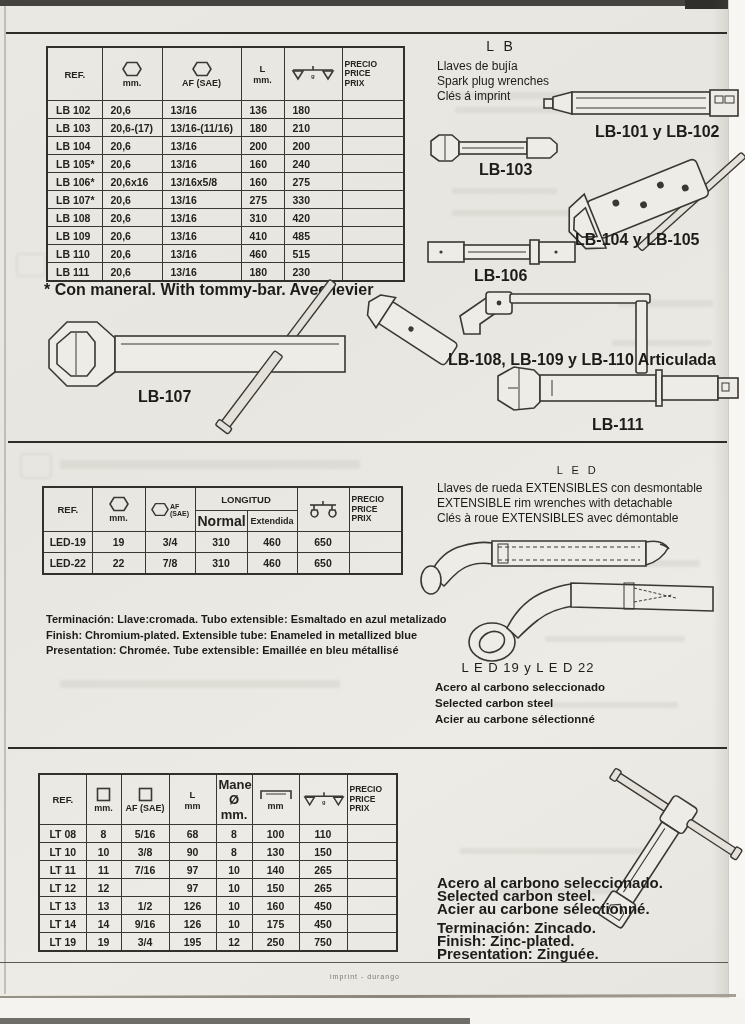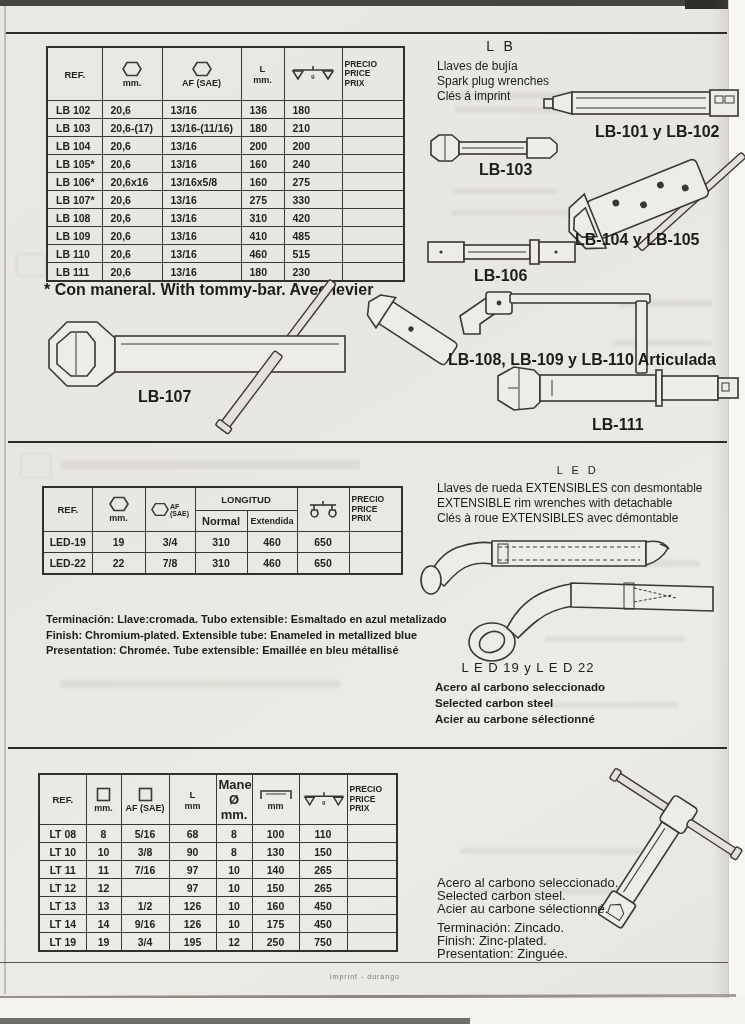--- a/index.html
+++ b/index.html
@@ -15,21 +15,21 @@
   .edge-bottom-line{position:absolute;left:0;top:995px;width:736px;height:3px;background:linear-gradient(to right,#979287 0%,#8a867d 55%,#a5a199 100%);transform:rotate(-.15deg);}
   .edge-bottom-white{position:absolute;left:0;top:998px;width:745px;height:26px;background:#f4f3ef;}
   .edge-bottom-dark{position:absolute;left:0;top:1018px;width:470px;height:6px;background:#6f6d68;}
   
   .rule{position:absolute;height:2px;background:#2e2c29;}
   .rule-footer{position:absolute;height:1px;background:#5b5852;}
   
   .sec-title{font-weight:normal;font-size:14px;letter-spacing:3px;margin:0 0 5px 16px;text-align:center;}
   .desc{font-size:12px;line-height:15px;}
   .desc-bold{font-weight:bold;font-size:11.5px;line-height:14px;}
-  .small-block{font-size:13px;line-height:13px;}
+  .small-block{font-size:15px;line-height:13px;font-weight:bold;}
   .caption{position:absolute;font-size:16px;font-weight:bold;white-space:nowrap;}
   .footnote{position:absolute;font-size:16px;font-weight:bold;}
   .finish-block{position:absolute;font-size:11px;line-height:15.5px;font-weight:bold;}
   .imprint{position:absolute;left:0;top:973px;width:730px;text-align:center;font-size:7px;color:#7b7871;letter-spacing:1px;}
   
   table.cat{position:absolute;border-collapse:collapse;table-layout:fixed;background:transparent;border:2px solid #32302c;}
   table.cat th,table.cat td{border:1px solid #3a3833;padding:0 0 0 8px;font-size:10.5px;font-weight:bold;color:#242320;overflow:hidden;white-space:nowrap;}
   table.cat th{padding:2px 2px;text-align:center;vertical-align:middle;font-size:9.5px;font-weight:bold;}
   table.cat td{height:17px;}
   table.cat.center td{text-align:center;padding:0 2px;}
@@ -382,21 +382,21 @@
         </th>
         <th rowspan="2">
           <div class="price-hdr">
             <div>PRECIO</div>
             <div>PRICE</div>
             <div>PRIX</div>
           </div>
         </th>
       </tr>
       <tr>
-        <th style="height:16px;font-size:11px"><span>Normal</span></th>
+        <th style="height:16px;font-size:14px"><span>Normal</span></th>
         <th style="font-size:9px"><span>Extendida</span></th>
       </tr>
     </thead>
     <tbody>
         <tr>
           <td style="height: 20px;">LED-19</td>
           <td style="height: 20px;">19</td>
           <td style="height: 20px;">3/4</td>
           <td style="height: 20px;">310</td>
           <td style="height: 20px;">460</td>

